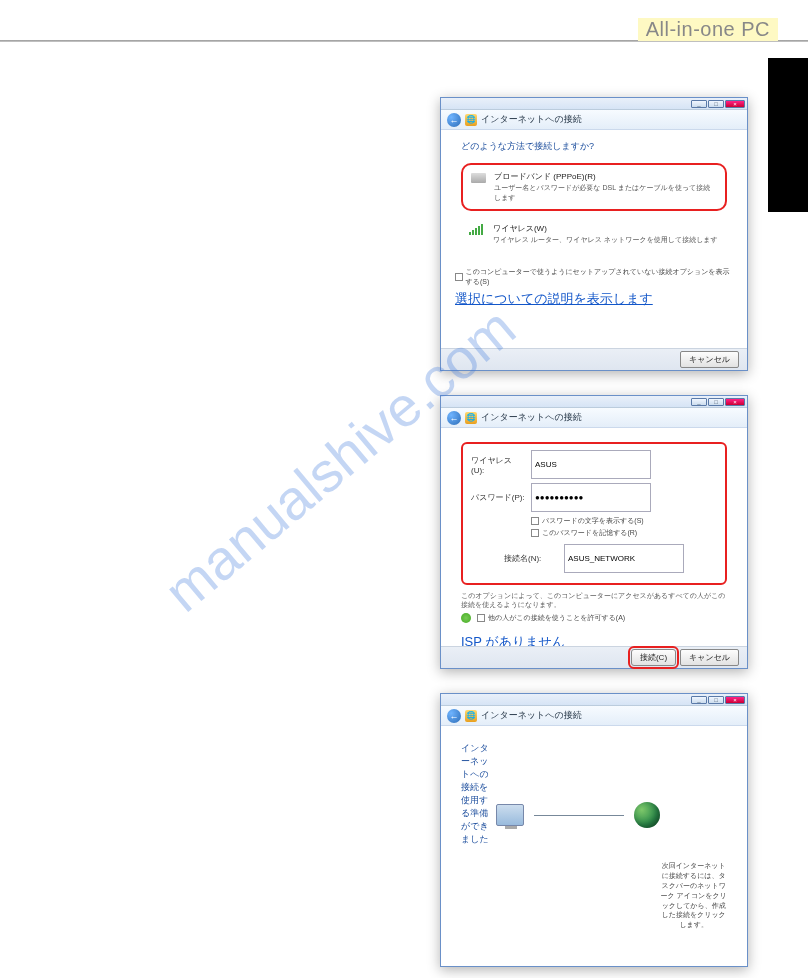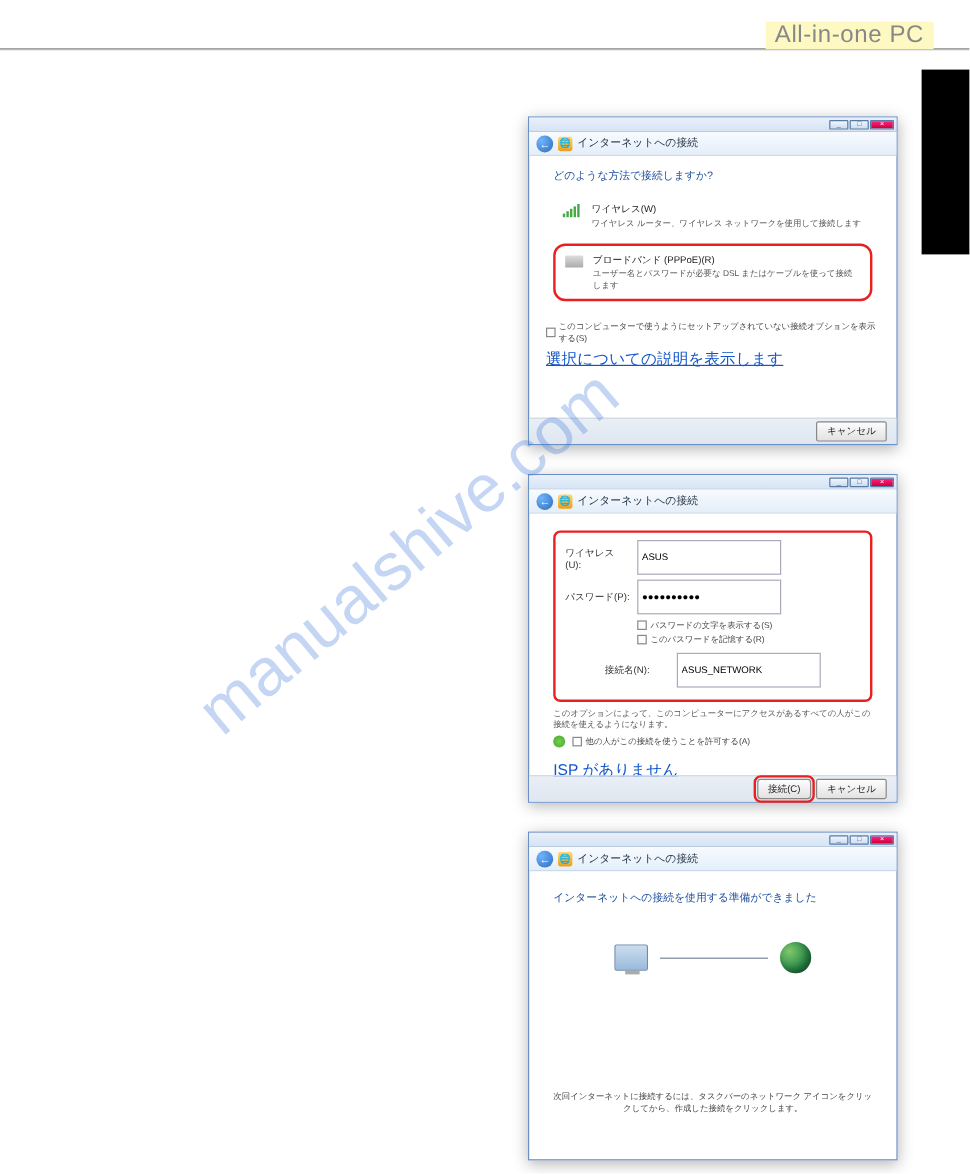--- a/index.html
+++ b/index.html
@@ -160,21 +160,21 @@
     border: 1px solid #aab;
     height: 29px;
     font-size: 8px;
     padding: 0 3px;
     background: #fff;
   }
   .sub-checks { margin-left: 60px; }
   .note { font-size: 7px; color: #555; margin: 4px 0; line-height:1.3;}
   .people-icon { width:10px; height:10px; background: radial-gradient(#7c5,#4a2); border-radius:50%; display:inline-block; vertical-align:middle; margin-right:3px;}
   
-  .d3 .content { display:flex; flex-direction:column; }
+  .d3 .content { display:flex; flex-direction:row; }
   .ready-msg { color:#1a4c9c; font-size:9px; margin: 6px 0 20px 0;}
   .conn-graphic { display:flex; align-items:center; justify-content:center; gap:10px; margin: 10px 0 50px 0;}
   .monitor { width:28px; height:22px; background:linear-gradient(#cde,#9bd); border:1px solid #78a; border-radius:2px; position:relative;}
   .monitor::after{content:''; position:absolute; bottom:-4px; left:8px; width:12px; height:3px; background:#aaa;}
   .conn-line { width: 90px; height:1px; background:#789;}
   .globe { width:26px; height:26px; border-radius:50%; background: radial-gradient(circle at 30% 30%, #7ec86a, #2a8a4a 60%, #1a5a30); box-shadow: inset -3px -3px 6px rgba(0,0,0,0.3);}
   .instruct { font-size: 7px; color:#444; text-align:center; line-height:1.4; margin-top:auto; margin-bottom:4px;}
   .d1 .lower-check { position:absolute; bottom: 40px; left: 14px; right:14px;}
 </style>
 </head>
@@ -193,39 +193,39 @@
     <div class="win-btn win-close">×</div>
   </div>
   <div class="header-band">
     <div class="back-arrow">←</div>
     <div class="net-icon">🌐</div>
     <div class="header-title">インターネットへの接続</div>
   </div>
   <div class="content">
     <div class="prompt">どのような方法で接続しますか?</div>
 
-    <div class="option">
-      <div class="wifi-icon">
-          <span></span>
-          <span></span>
-          <span></span>
-          <span></span>
-          <span></span>
-        </div>
-      <div>
-        <div class="opt-title">ワイヤレス(W)</div>
-        <div class="opt-desc">ワイヤレス ルーター、ワイヤレス ネットワークを使用して接続します</div>
-      </div>
-    </div>
-
     <div class="option highlight">
       <div class="modem-icon"></div>
       <div>
         <div class="opt-title">ブロードバンド (PPPoE)(R)</div>
         <div class="opt-desc">ユーザー名とパスワードが必要な DSL またはケーブルを使って接続します</div>
+      </div>
+    </div>
+
+    <div class="option">
+      <div class="wifi-icon">
+          <span></span>
+          <span></span>
+          <span></span>
+          <span></span>
+          <span></span>
+        </div>
+      <div>
+        <div class="opt-title">ワイヤレス(W)</div>
+        <div class="opt-desc">ワイヤレス ルーター、ワイヤレス ネットワークを使用して接続します</div>
       </div>
     </div>
 
     <div class="lower-check">
       <div class="check-row">
         <div class="chk"></div>
         <span>このコンピューターで使うようにセットアップされていない接続オプションを表示する(S)</span>
       </div>
       <div style="margin-top:3px;">
         <span class="link">選択についての説明を表示します</span>

